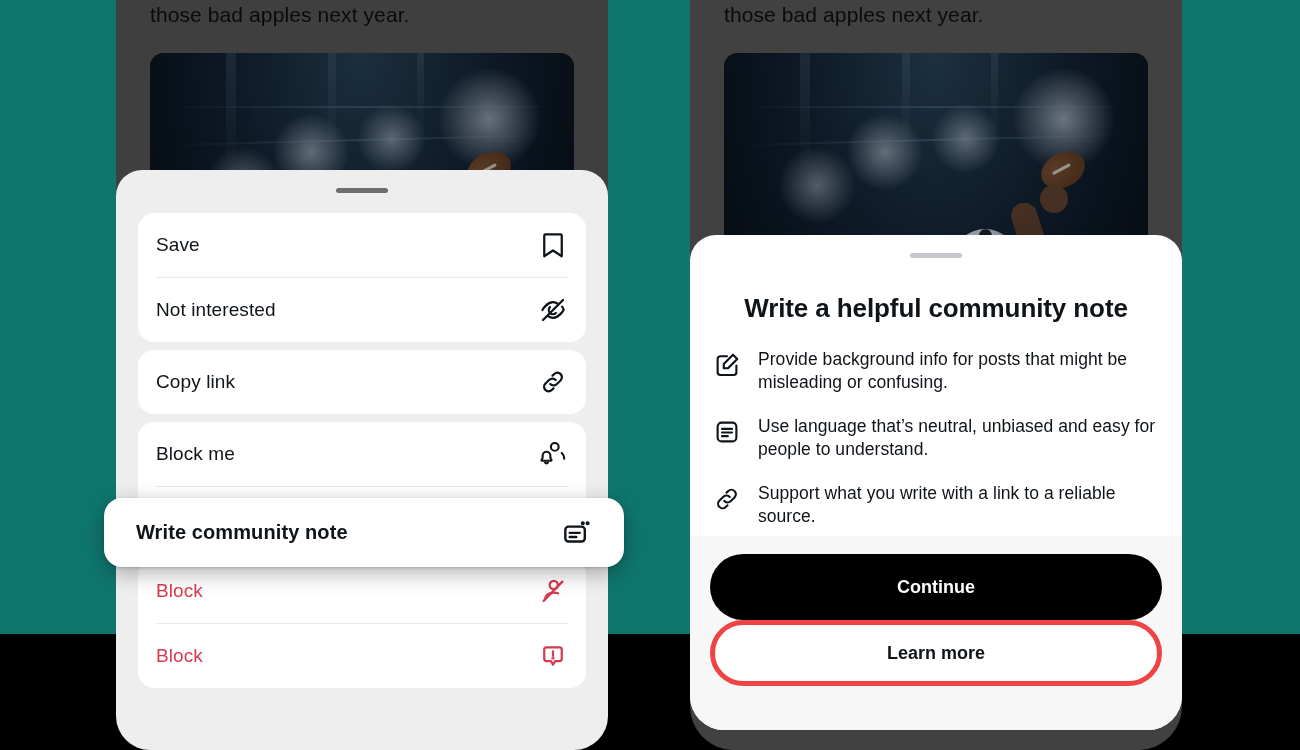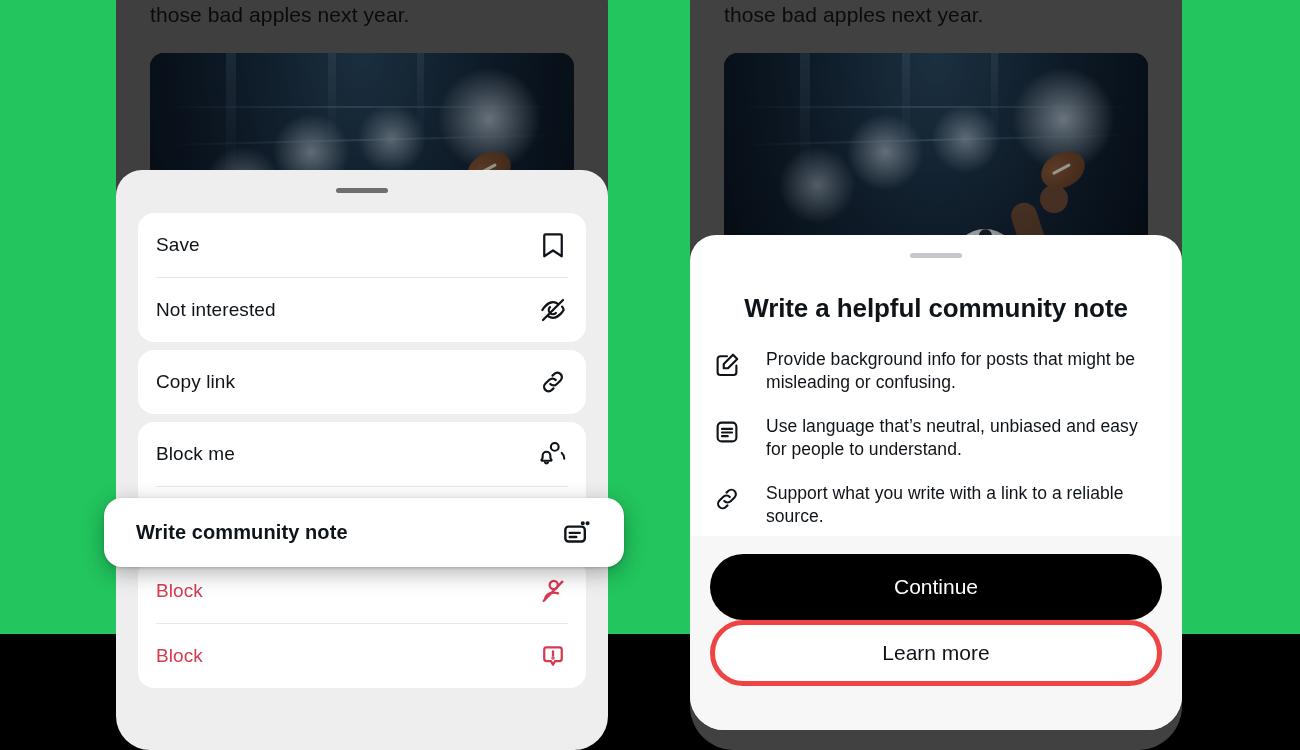--- a/index.html
+++ b/index.html
@@ -3,21 +3,21 @@
 <meta charset="utf-8">
 <title>Community Note Flow</title>
 <style>
   * { box-sizing: border-box; margin: 0; padding: 0; }
   html, body {
     width: 1300px; height: 750px;
     background: #000;
     font-family: "Liberation Sans", sans-serif;
     overflow: hidden;
   }
-  .stage { position: relative; width: 1300px; height: 634px; background: #22c55e; }
+  .stage { position: relative; width: 1300px; height: 634px; background: #0f766e; }
 
   
   .phone {
     position: absolute;
     background: #636363;
     overflow: hidden;
   }
   .phone-left  { left: 116px; top: -40px; width: 492px; height: 790px; border-radius: 44px; }
   .phone-right { left: 690px; top: -40px; width: 492px; height: 790px; border-radius: 44px; }
 
@@ -149,28 +149,28 @@
     background: #ffffff; border-radius: 26px 26px 34px 34px;
     overflow: hidden;
   }
   .sheet-right-title {
     text-align: center; font-size: 26px; font-weight: bold; color: #0f1419;
     margin-top: 35px; letter-spacing: -.1px;
   }
   .bullets { margin: 24px 22px 0 22px; }
   .bullet { display: flex; align-items: flex-start; margin-bottom: 21px; }
   .bullet-ico { width: 30px; height: 30px; margin-right: 16px; flex: 0 0 auto; margin-top: 2px; }
-  .bullet-text { font-size: 17.5px; line-height: 23px; color: #0f1419; letter-spacing: .05px; margin-left: 8px; }
+  .bullet-text { font-size: 17.5px; line-height: 23px; color: #0f1419; letter-spacing: .05px; }
   .footer {
     position: absolute; left: 0; right: 0; bottom: 0; height: 194px;
     background: #f7f7f7; padding: 18px 20px 0 20px;
   }
   .btn {
     height: 66px; border-radius: 33px; display: flex; align-items: center;
-    justify-content: center; font-size: 21px; font-weight: normal; cursor: pointer;
+    justify-content: center; font-size: 18px; font-weight: bold; cursor: pointer;
   }
   .btn-primary { background: #000000; color: #ffffff; }
   .btn-secondary { background: #ffffff; color: #0f1419; border: 5px solid #ef4444; }
 </style>
 </head>
 <body>
 
 <div class="stage">
 
   <div class="phone phone-left">

